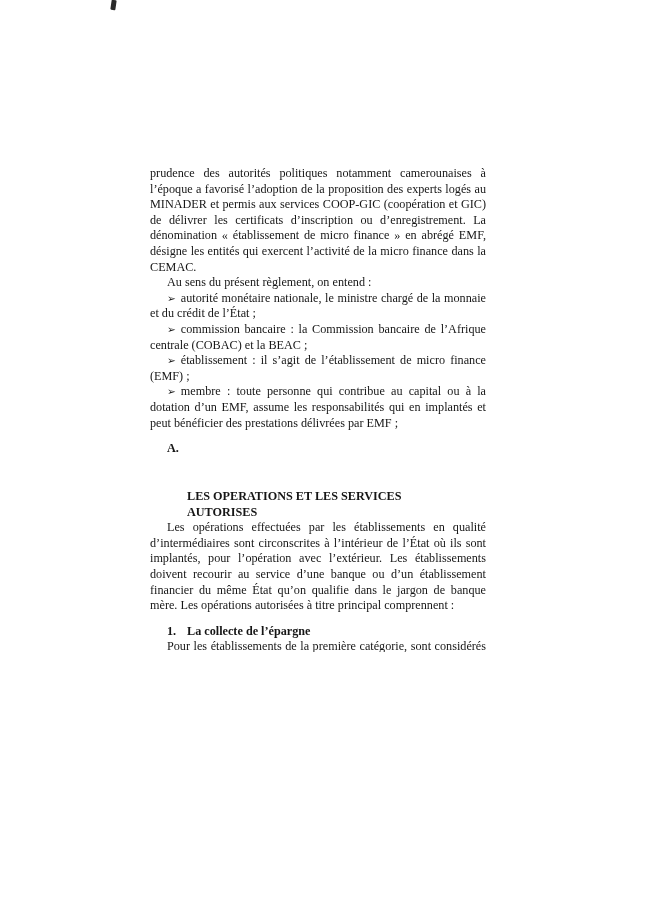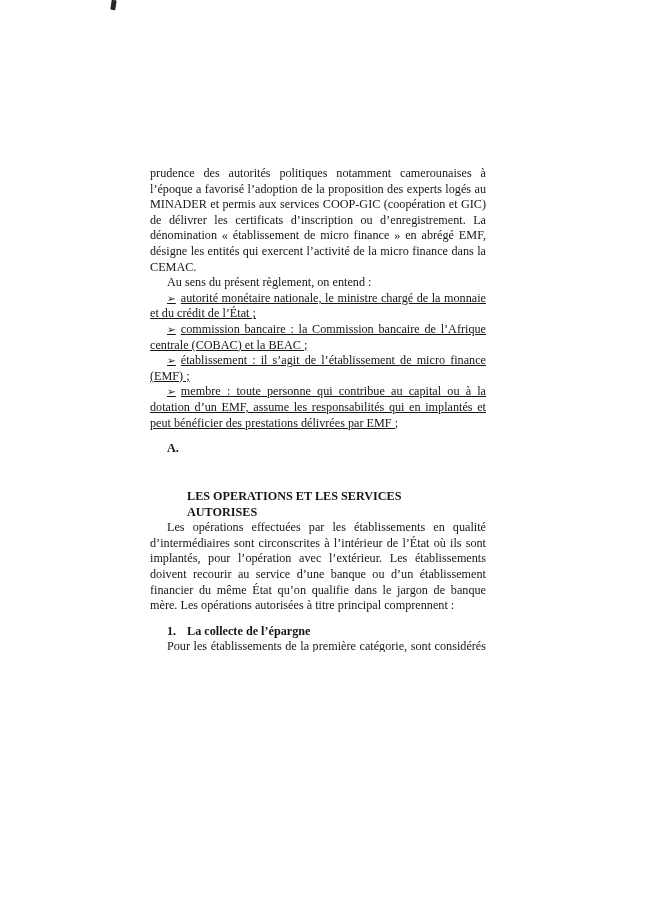--- a/index.html
+++ b/index.html
@@ -33,21 +33,21 @@
     width: 336px;
     font-size: 12.2px;
     line-height: 15.6px;
     text-align: justify;
   }
   .text-block p { margin: 0; }
   .indent { text-indent: 17px; font-family: Liberation Serif, serif; }
   .mt-sm { margin-top: 5px; }
   .mt-md { margin-top: 7px; }
   .mt-lg { margin-top: 10px; }
-  .bullet { text-indent: 17px; text-decoration: underline; }
+  .bullet { text-indent: 17px; }
   .marker {
     font-family: "DejaVu Sans", sans-serif;
     font-size: 10.5px;
     padding-right: 5px;
   }
   .heading {
     display: flex;
     font-weight: bold;
     text-align: left;
     margin-left: 17px;

